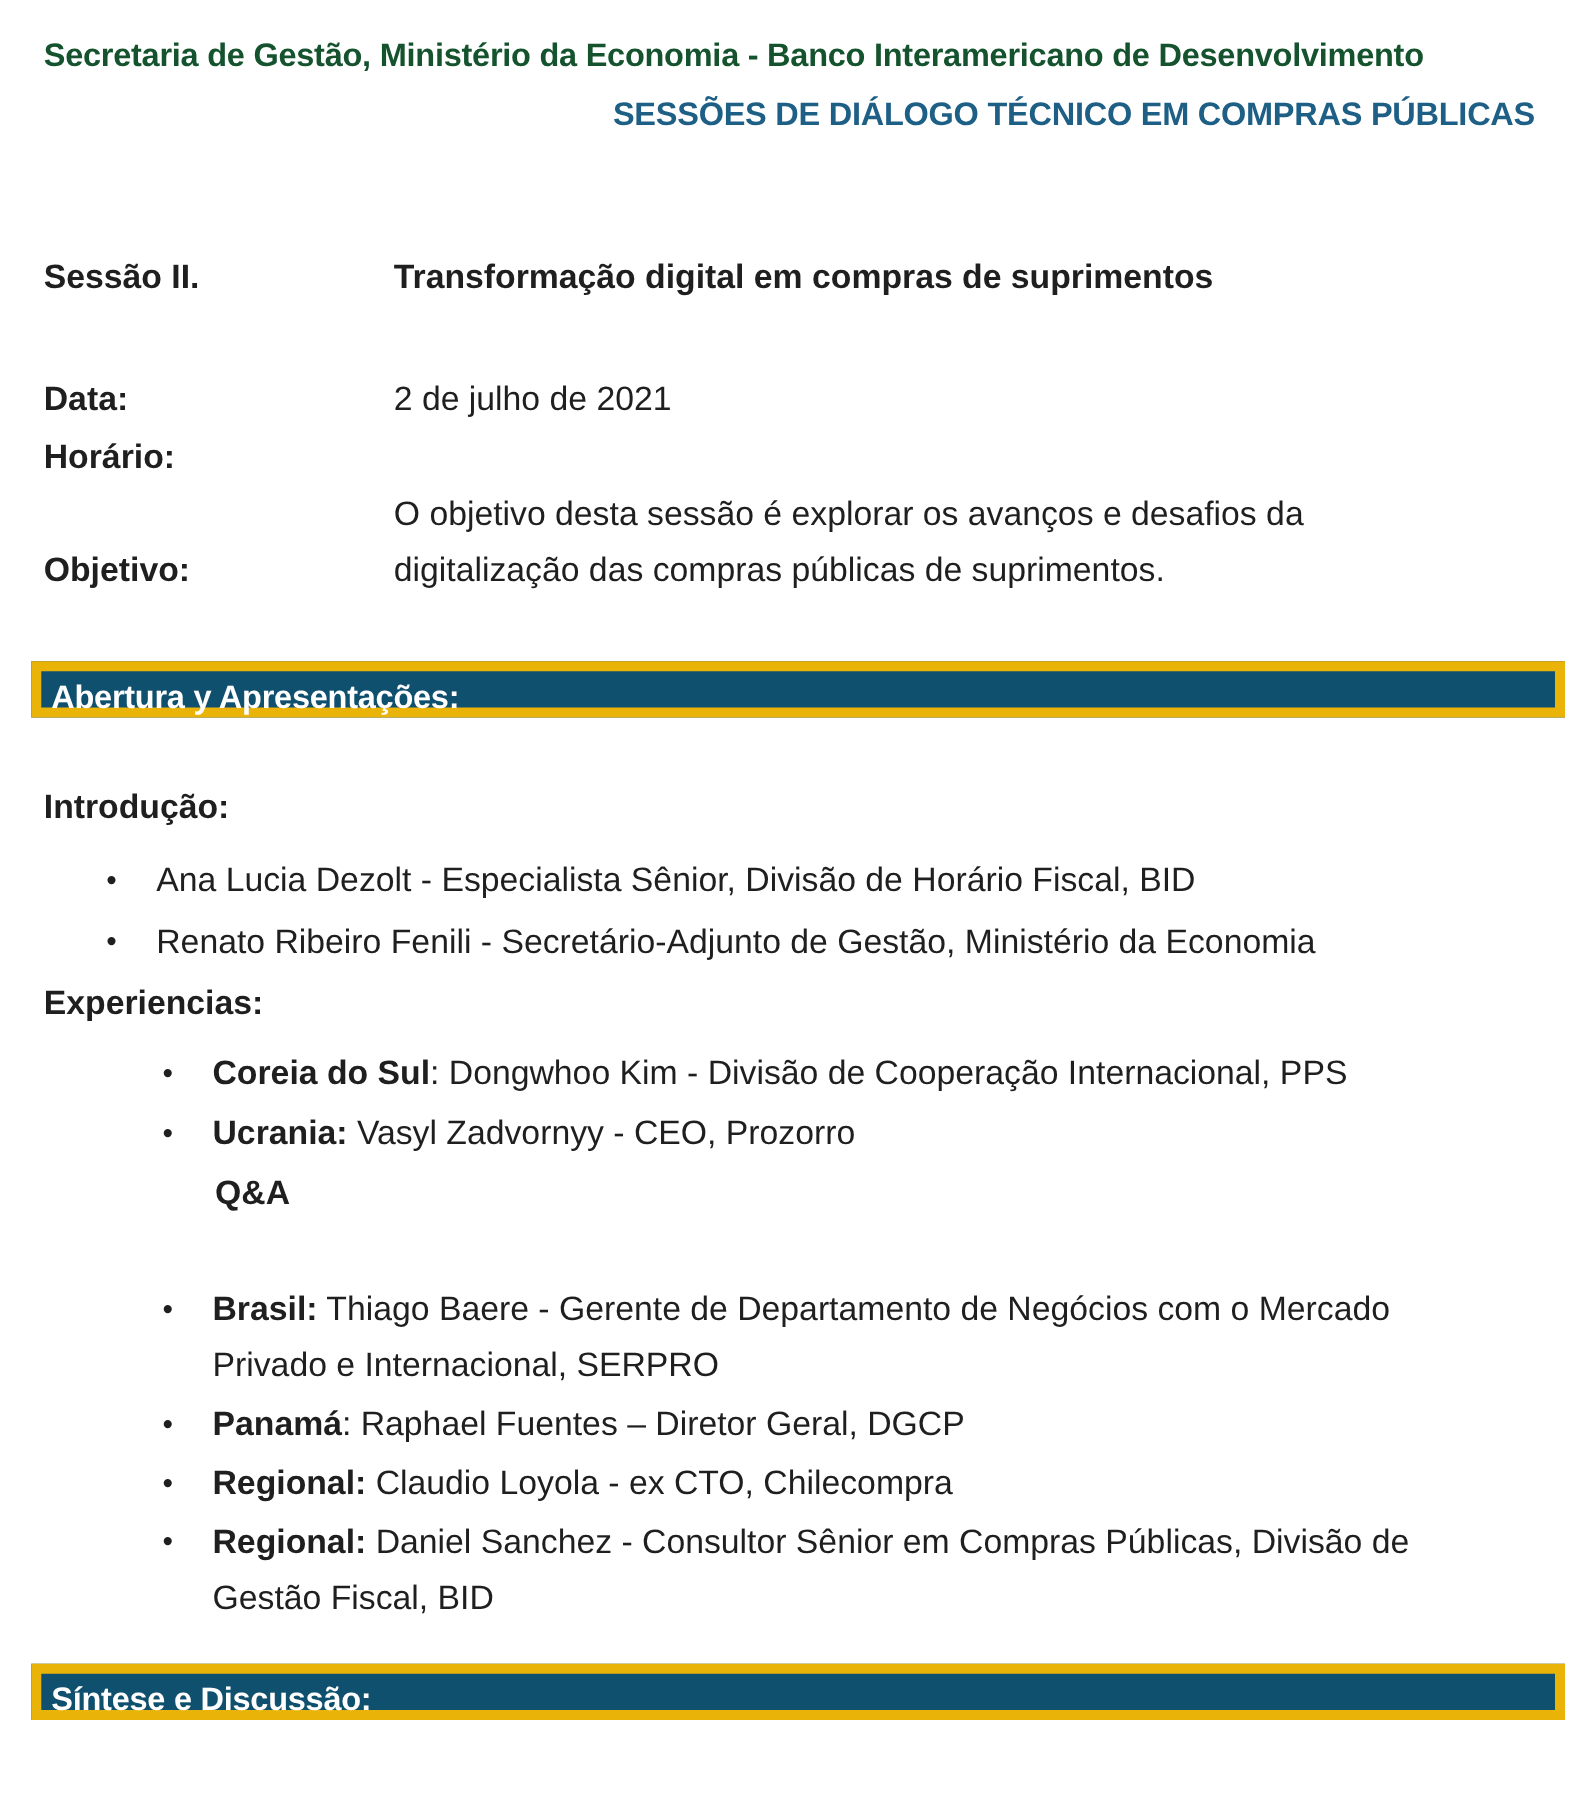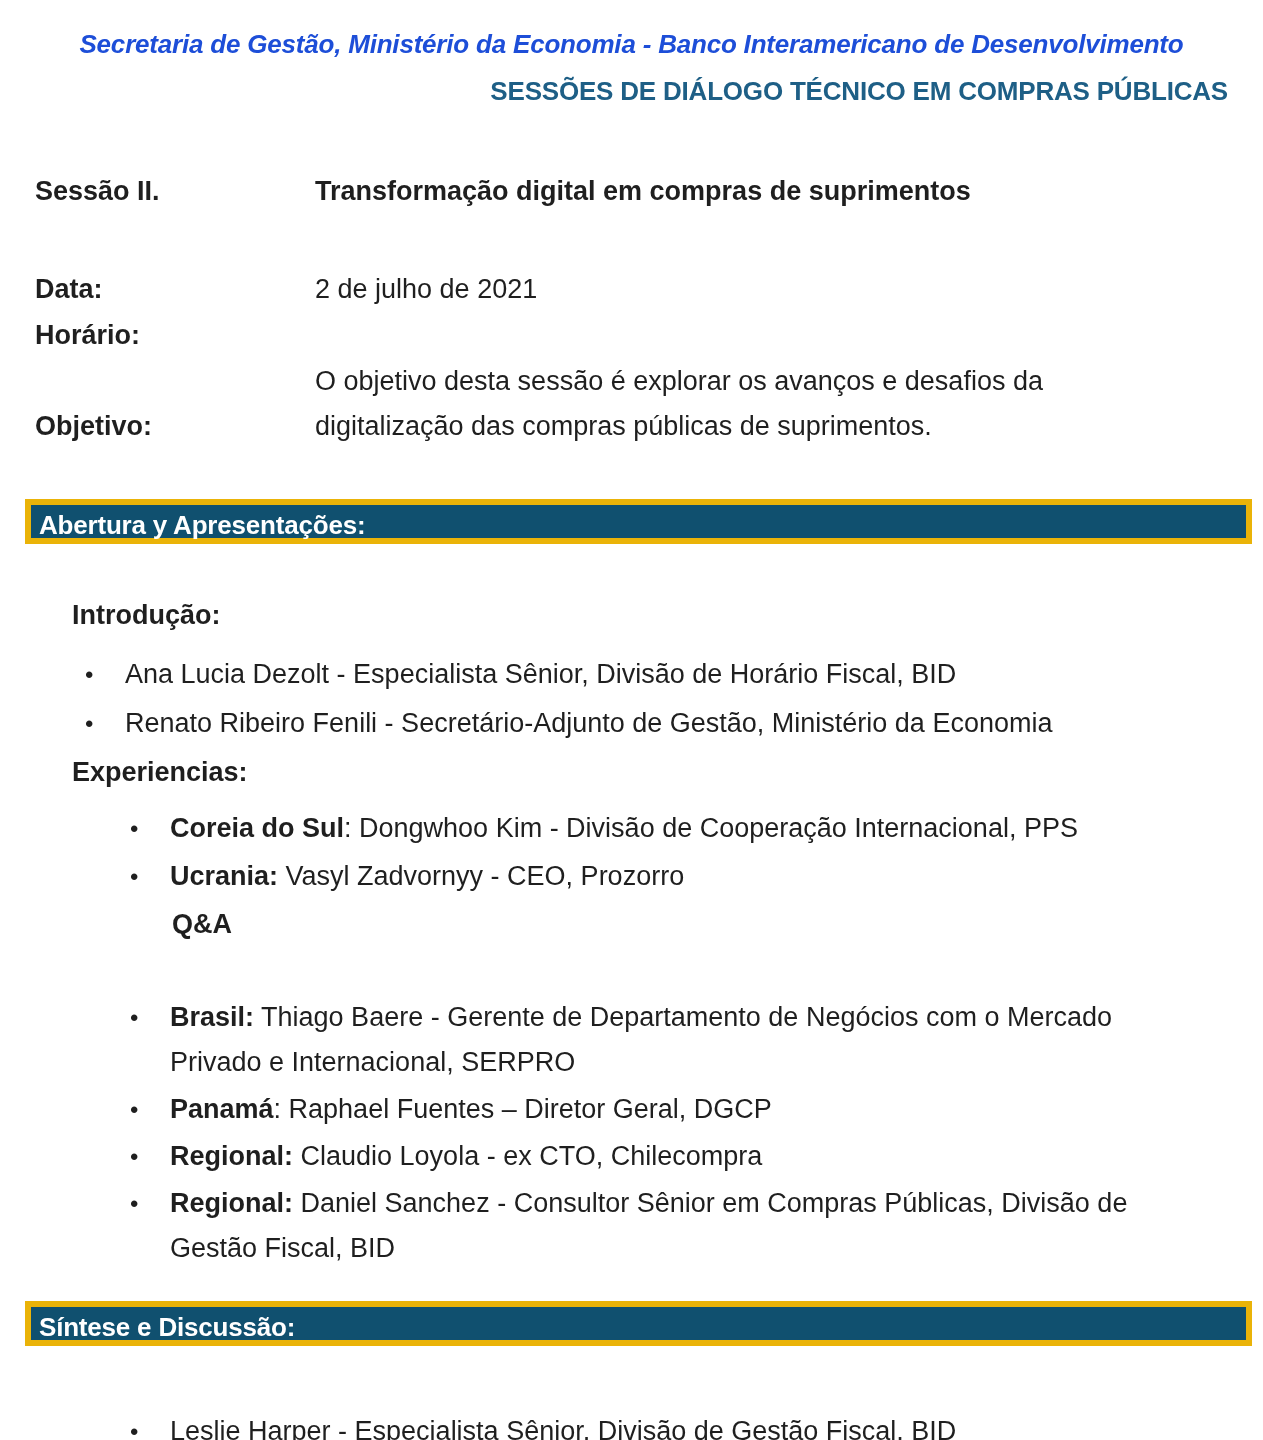--- a/index.html
+++ b/index.html
@@ -5,52 +5,52 @@
   html,body{margin:0;padding:0;background:#ffffff;}
   body{
     width:1263px;height:1440px;overflow:hidden;
     font-family:"Liberation Sans","DejaVu Sans",sans-serif;
     color:#1f1f1f;
   }
   .page{box-sizing:border-box;width:1263px;padding:16px 35px 0 35px;}
 
   
   .doc-title{
-    text-align:center;color:#1d4ed8;font-weight:bold;
-    font-size:26px;line-height:32px;margin:12px 0 0 0;letter-spacing:-0.2px;font-style:italic;
+    text-align:left;color:#14532d;font-weight:bold;
+    font-size:26px;line-height:32px;margin:12px 0 0 0;letter-spacing:-0.2px;
   }
   .doc-subtitle{
     text-align:right;color:#1e5f86;font-weight:bold;
     font-size:26px;line-height:32px;margin:15px 0 0 0;letter-spacing:-0.2px;
   }
 
   
   .row{display:flex;align-items:flex-start;font-size:27px;line-height:45px;}
   .row .lbl{width:280px;flex:0 0 280px;font-weight:bold;}
   .row .val{font-weight:normal;}
-  .session-row{margin-top:62px;}
+  .session-row{margin-top:92px;}
   .session-row .val{font-weight:bold;}
   .details{margin-top:53px;}
   .details .row{margin-bottom:1px;align-items:flex-end;}
   .val.wrap{max-width:860px;}
 
   
   .bar{
     box-sizing:border-box;
     margin-left:-10px;width:1227px;height:45px;
-    background:#10506f;border:6px solid #eab308;
+    background:#10506f;border:8px solid #eab308;
     color:#ffffff;font-size:26px;font-weight:bold;
     line-height:41px;padding-left:8px;
     letter-spacing:-0.2px;
   }
   .bar1{margin-top:50px;}
   .bar2{margin-top:30px;}
 
   
-  .subheading{font-size:27px;font-weight:bold;line-height:34px;margin-left:37px;}
+  .subheading{font-size:27px;font-weight:bold;line-height:34px;}
   .h-intro{margin-top:54px;}
   .h-exp{margin-top:9px;}
 
   
   .bullet{display:flex;font-size:27px;line-height:45px;}
   .bullet .dot{flex:0 0 40px;text-align:left;font-size:24px;}
   .bullet .txt{flex:1 1 auto;}
   .lvl1{padding-left:50px;}
   .lvl1 .txt{max-width:1060px;}
   .lvl2{padding-left:95px;}

